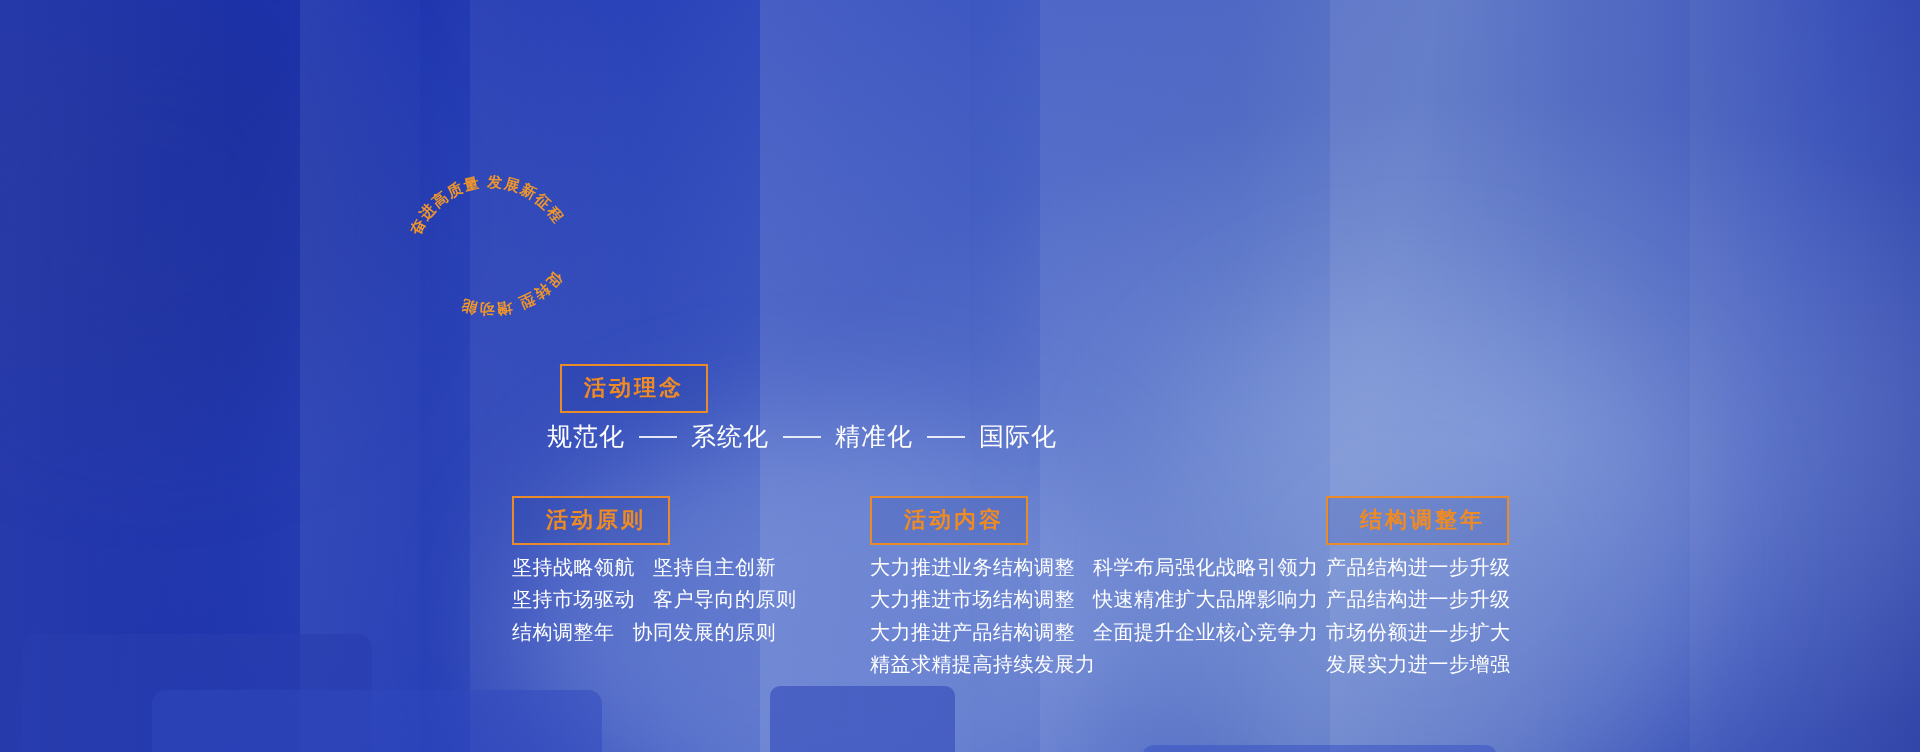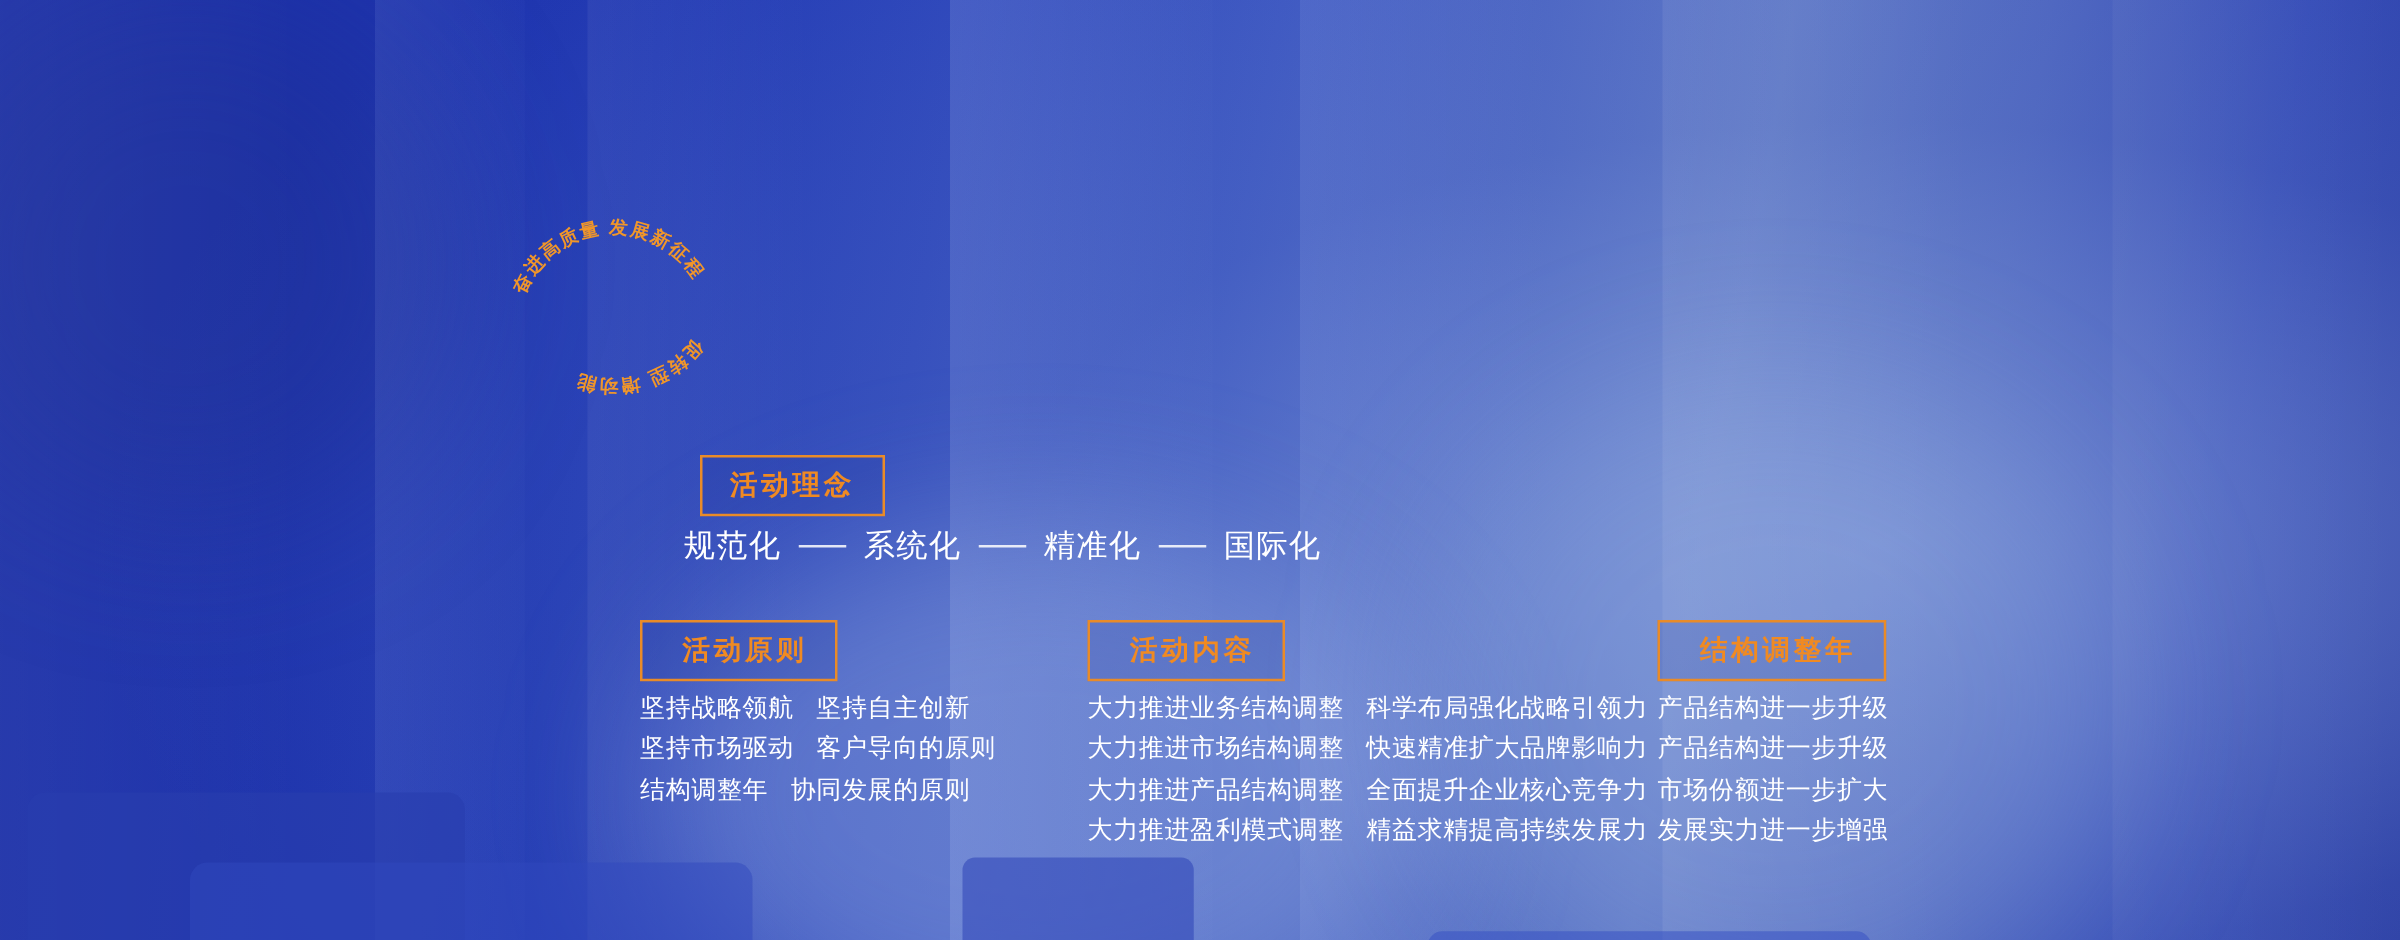--- a/index.html
+++ b/index.html
@@ -160,21 +160,20 @@
           </div>
           <div class="row">
             <span class="cell">大力推进市场结构调整</span>
             <span class="cell">快速精准扩大品牌影响力</span>
           </div>
           <div class="row">
             <span class="cell">大力推进产品结构调整</span>
             <span class="cell">全面提升企业核心竞争力</span>
           </div>
           <div class="row">
-            <span class="cell">大力推进盈利模式调整</span>
             <span class="cell">精益求精提高持续发展力</span>
           </div>
         </div>
       </div>
 
       <div class="col col3">
         <div class="badge">结构调整年</div>
         <div class="rows">
           <div class="row">
             <span class="cell">产品结构进一步升级</span>

